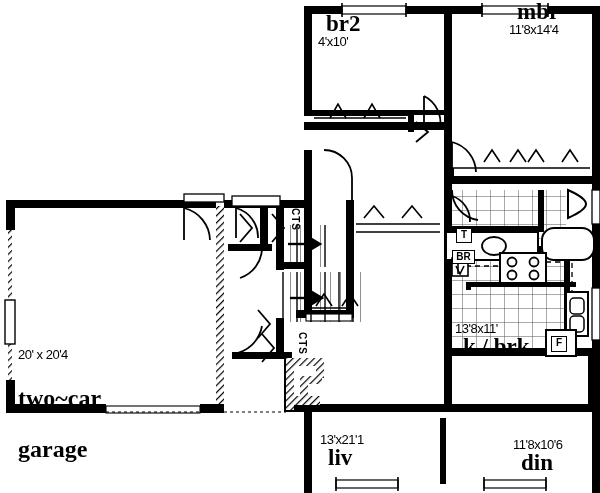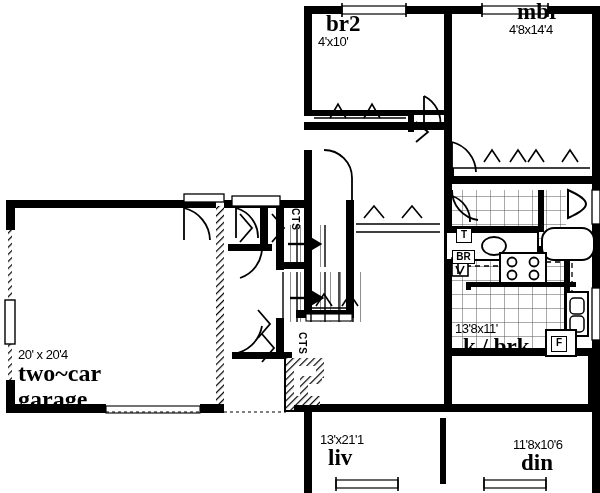--- a/index.html
+++ b/index.html
@@ -44,20 +44,21 @@
   }
   .room-dim {
     font-size: 13px;
     font-family: "Liberation Sans", sans-serif;
     letter-spacing: -0.5px;
   }
   .garage-name {
     font-weight: bold;
     font-size: 24px;
     line-height: 1.08;
+    margin-top: 25px;
   }
   .tiny-tag {
     position: absolute;
     font-family: "Liberation Sans", sans-serif;
     font-weight: bold;
     font-size: 10px;
     color: #000;
     background: #fff;
     border: 1.6px solid #000;
     padding: 0px 1px;
@@ -367,21 +368,21 @@
     </g>
   </svg>
 
   <div class="room-label" style="left:318px; top:12px;">
     <div class="room-name big">br2</div>
     <div class="room-dim">4'x10'</div>
   </div>
 
   <div class="room-label" style="left:509px; top:0;">
     <div class="room-name big">mbr</div>
-    <div class="room-dim">4'8x14'4</div>
+    <div class="room-dim">11'8x14'4</div>
   </div>
 
 
   <div class="room-label" style="left:455px; top:322px;">
     <div class="room-dim">13'8x11'</div>
     <div class="room-name big">k / brk</div>
   </div>
 
   <div class="room-label" style="left:320px; top:433px;">
     <div class="room-dim">13'x21'1</div>

